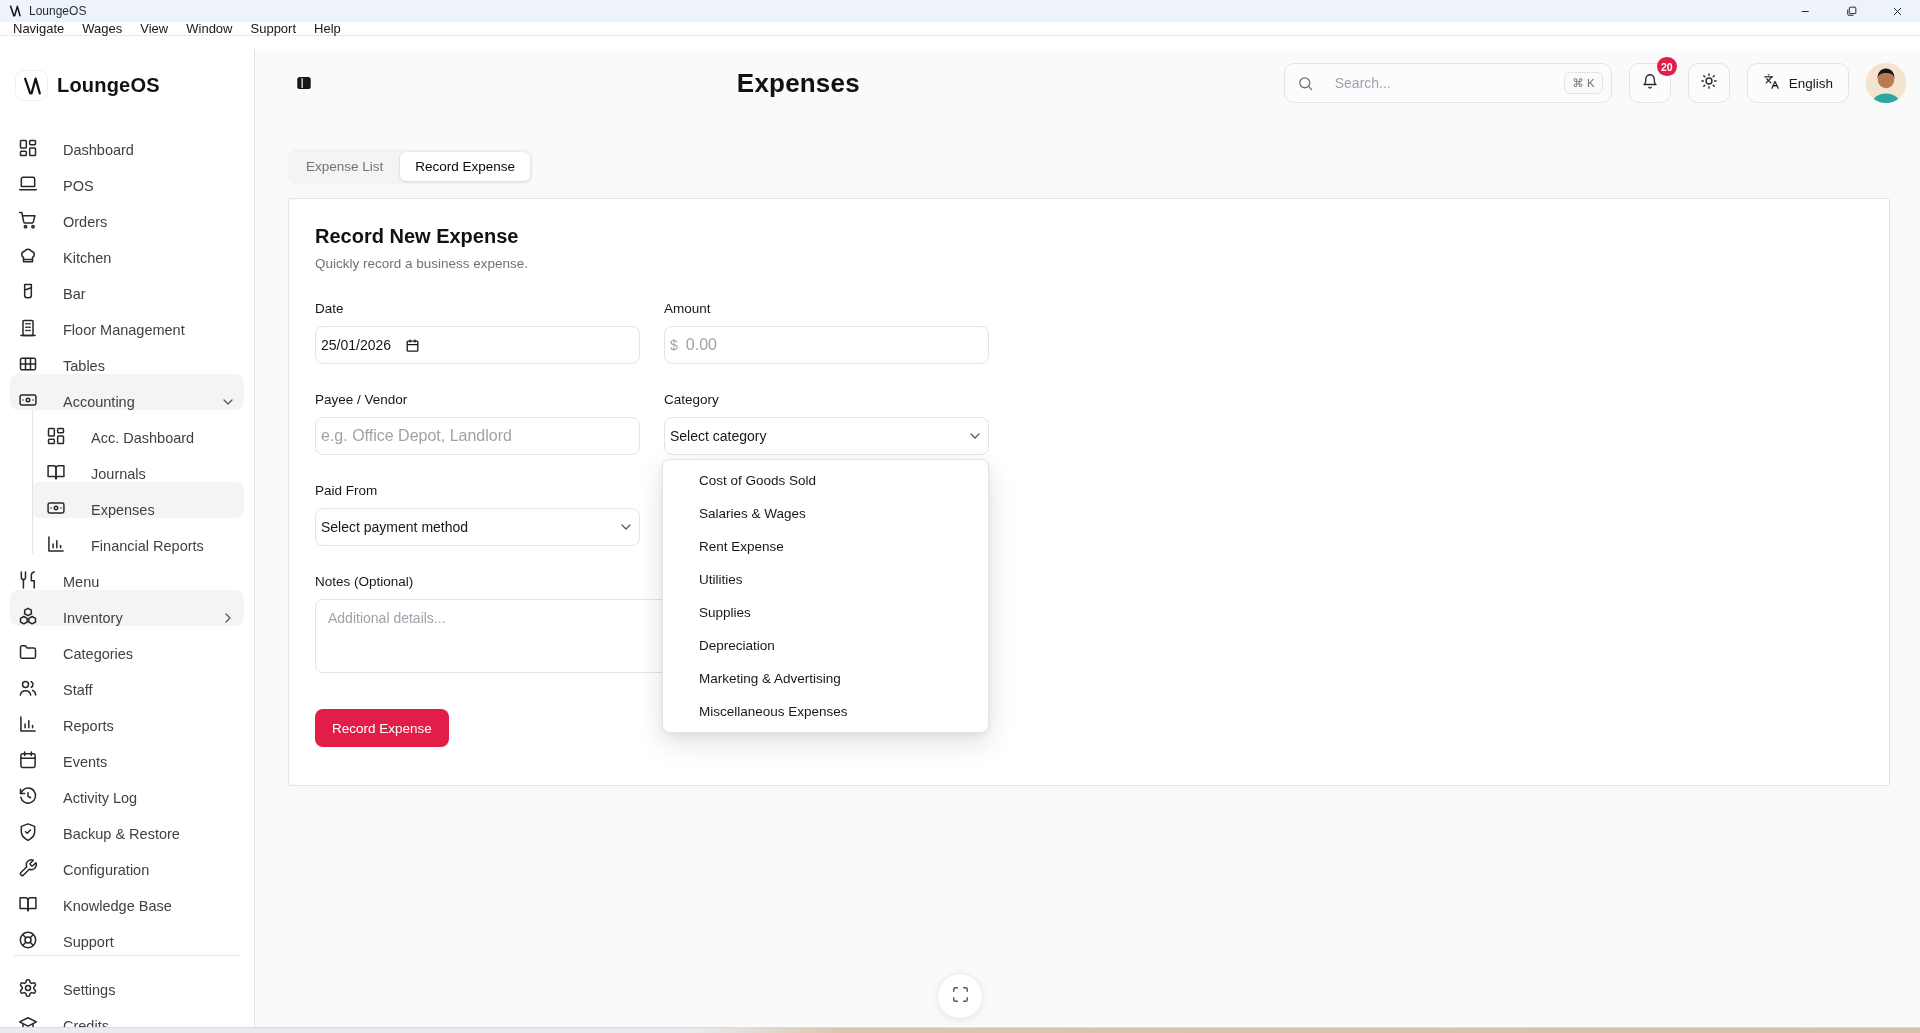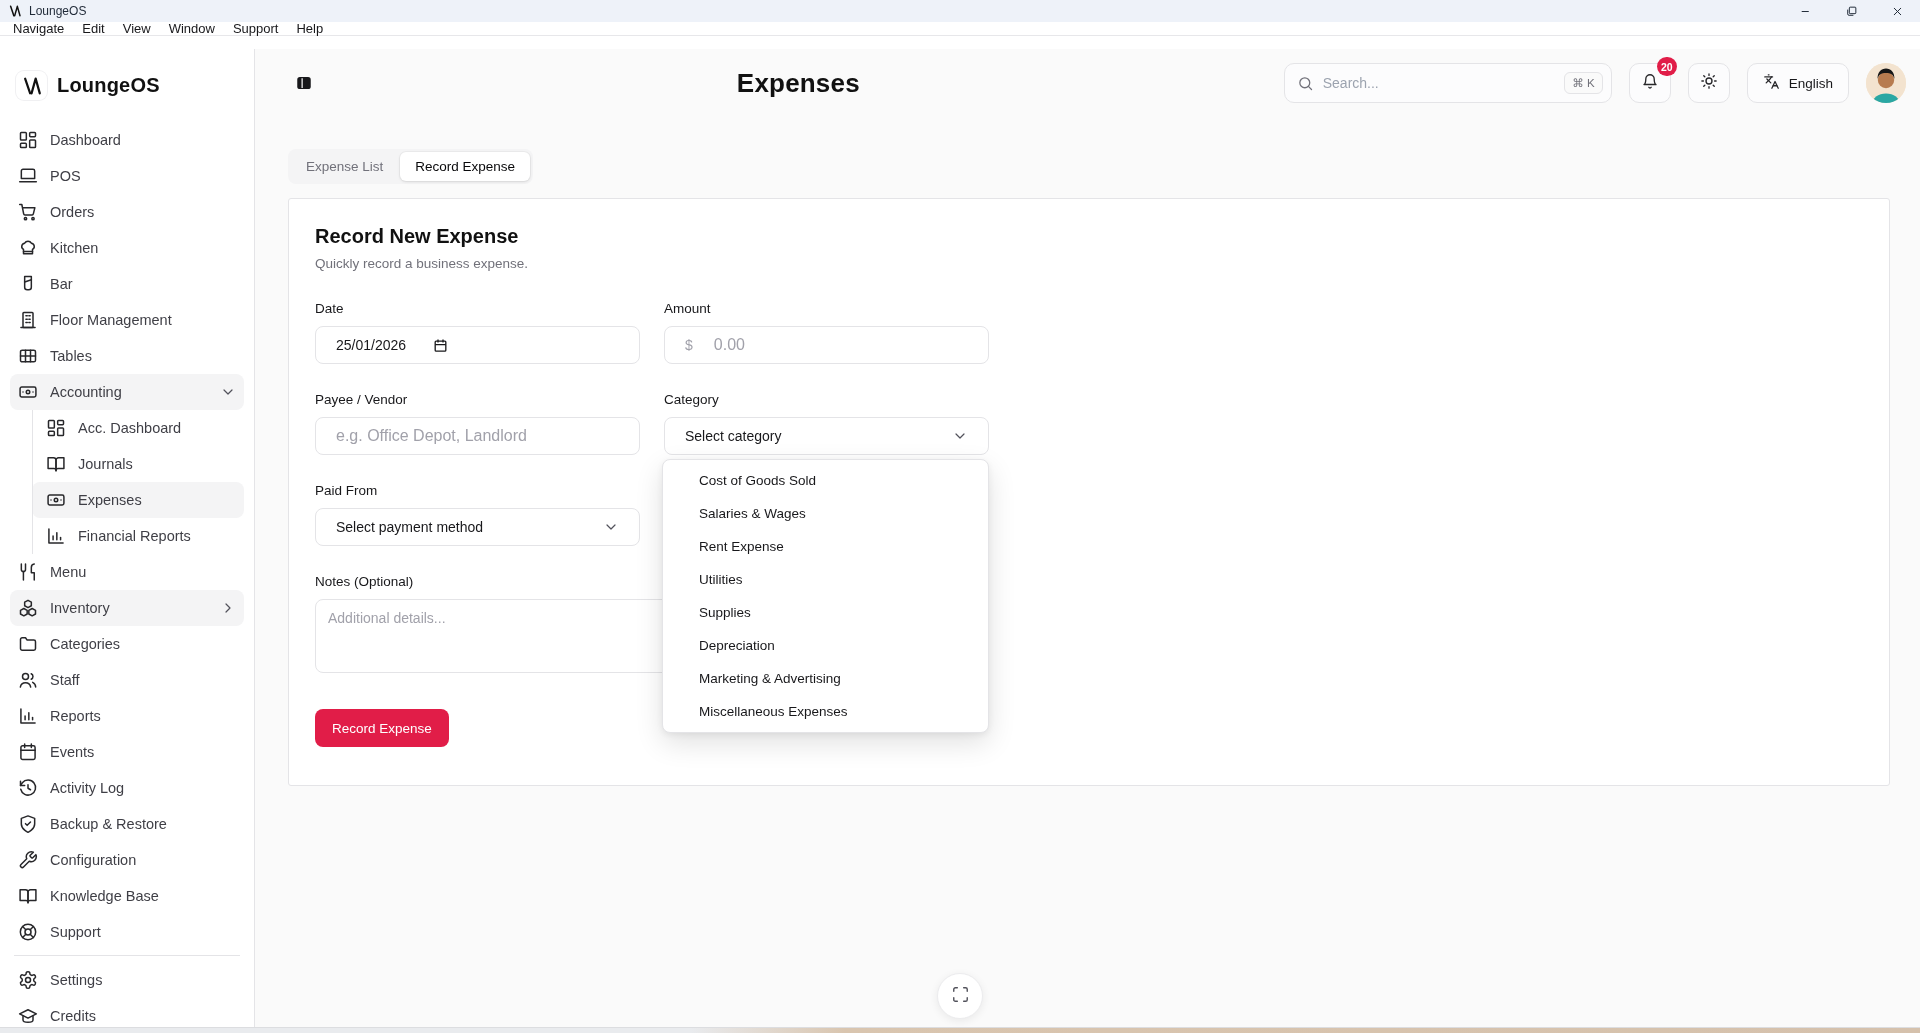--- a/index.html
+++ b/index.html
@@ -21,41 +21,41 @@
   .menu-item { font-size:13px; color:#18181b; padding:0 9px; cursor:default; }
 
   
   .app { position:absolute; top:49px; left:0; right:0; bottom:6px; display:flex; }
   .sidebar { width:255px; min-width:255px; background:#fff; border-right:1px solid #e4e4e7; padding:14px 10px 0 10px; overflow:hidden; }
   .brand-row { display:flex; align-items:center; gap:10px; padding:8px 6px 22px 6px; }
   .brand-logo { width:31px; height:29px; border-radius:8px; background:#fff; box-shadow:0 0 0 1px #f0f0f2; display:flex; align-items:center; justify-content:center; color:#111; }
   .brand-logo svg { width:22px; height:22px; }
   .brand-name { font-size:20px; font-weight:700; color:#111; letter-spacing:.2px; }
 
-  .nav-item { display:flex; align-items:center; gap:12px; height:36px; padding:0 8px; border-radius:8px; color:#3f3f46; cursor:pointer; position:relative; }
+  .nav-item { display:flex; align-items:flex-end; gap:25px; height:36px; padding:0 8px; border-radius:8px; color:#3f3f46; cursor:pointer; position:relative; }
   .nav-item .nav-icon { width:20px; height:20px; display:flex; color:#27272a; flex:none; }
   .nav-item .nav-icon svg { width:20px; height:20px; }
   .nav-label { font-size:14.5px; white-space:nowrap; }
   .nav-chevron { margin-left:auto; width:16px; height:16px; color:#52525b; }
   .nav-chevron svg { width:16px; height:16px; }
   .nav-item.highlight { background:#f4f4f5; }
   .nav-item.active { background:#f4f4f5; }
   .nav-item.child { margin-left:22px; padding-left:14px; }
   .nav-item.child::before { content:""; position:absolute; left:0; top:0; bottom:0; width:1px; background:#e4e4e7; }
   .nav-divider { height:1px; background:#e4e4e7; margin:5px 4px 6px 4px; }
 
   
   .main { flex:1; background:#fafafa; position:relative; overflow:hidden; }
   .main-header { display:flex; align-items:center; margin-top:12px; height:44px; padding:0 14px 0 40px; }
   .panel-toggle { width:18px; height:18px; color:#18181b; cursor:pointer; flex:none; }
   .panel-toggle svg { width:18px; height:18px; }
   .header-center { flex:1; display:flex; justify-content:center; }
   .page-title { font-size:26px; font-weight:700; color:#111; letter-spacing:.2px; }
   .header-right { display:flex; align-items:center; gap:17px; }
-  .searchbox { display:flex; align-items:center; width:328px; height:40px; background:#fcfcfd; border:1px solid #e4e4e7; border-radius:10px; padding:0 8px 0 12px; gap:9px; }
+  .searchbox { display:flex; align-items:center; width:328px; height:40px; background:#fcfcfd; border:1px solid #e4e4e7; border-radius:10px; padding:0 8px 0 12px; gap:21px; }
   .searchbox .s-icon { width:17px; height:17px; color:#71717a; flex:none; }
   .searchbox .s-icon svg { width:17px; height:17px; }
   .searchbox input { border:none; outline:none; background:transparent; flex:1; font-size:14px; font-family:inherit; color:#18181b; }
   .searchbox input::placeholder { color:#9ca3af; }
   .kbd { font-size:11.5px; color:#71717a; border:1px solid #e4e4e7; background:#fafafa; border-radius:6px; padding:3px 7px; white-space:nowrap; }
   .icon-btn { position:relative; width:42px; height:40px; border:1px solid #e4e4e7; background:#fcfcfd; border-radius:10px; display:flex; align-items:center; justify-content:center; color:#27272a; cursor:pointer; }
   .icon-btn svg { width:18px; height:18px; }
   .badge { position:absolute; top:-7px; right:-7px; min-width:19px; height:19px; border-radius:10px; background:#e11d48; color:#fff; font-size:10.5px; font-weight:700; display:flex; align-items:center; justify-content:center; padding:0 4px; }
   .lang-btn { height:40px; border:1px solid #e4e4e7; background:#fcfcfd; border-radius:10px; display:flex; align-items:center; gap:9px; padding:0 15px; cursor:pointer; }
   .lang-btn svg { width:17px; height:17px; color:#27272a; }
@@ -69,21 +69,21 @@
 
   
   .card { margin:14px 30px 0 33px; background:#fff; border:1px solid #e4e4e7; border-radius:3px; padding:26px; height:588px; position:relative; }
   .card-title { font-size:20px; font-weight:700; color:#111; }
   .card-sub { font-size:13.5px; color:#71717a; margin-top:8px; }
   .form { margin-top:30px; width:674px; }
   .form-row { display:flex; gap:24px; margin-bottom:28px; }
   .field { width:325px; }
   .field.full { width:674px; }
   .field-label { display:block; font-size:13.5px; font-weight:500; color:#18181b; margin-bottom:10px; }
-  .input, .select { display:flex; align-items:center; width:100%; height:38px; border:1px solid #e4e4e7; border-radius:8px; background:#fff; padding:0 20px; font-size:14px; color:#18181b;gap:13px; }
+  .input, .select { display:flex; align-items:center; width:100%; height:38px; border:1px solid #e4e4e7; border-radius:8px; background:#fff; padding:0 5px; font-size:14px; color:#18181b; }
   .input input { border:none; outline:none; flex:1; font-size:16px; font-family:inherit; color:#18181b; background:transparent; min-width:0; }
   .input input::placeholder { color:#a1a1aa; }
   .prefix { color:#a1a1aa; margin-right:8px; font-size:14px; }
   .cal-icon { width:15px; height:15px; color:#18181b; margin-left:14px; }
   .cal-icon svg { width:15px; height:15px; }
   .date-value { font-size:14px; color:#18181b; }
   .select { justify-content:space-between; cursor:pointer; }
   .select .sel-text { color:#18181b; font-size:14px; }
   .select .sel-chevron { width:16px; height:16px; color:#52525b; }
   .select .sel-chevron svg { width:16px; height:16px; }
@@ -133,21 +133,21 @@
       <div class="tb-btn">
           <svg viewBox="0 0 24 24" fill="none" stroke="currentColor" stroke-width="1.8">
             <path d="M5.5 5.5l13 13M18.5 5.5l-13 13"></path>
           </svg>
         </div>
     </div>
   </div>
 
   <div class="menubar">
       <div class="menu-item">Navigate</div>
-      <div class="menu-item">Edit</div>
+      <div class="menu-item">Wages</div>
       <div class="menu-item">View</div>
       <div class="menu-item">Window</div>
       <div class="menu-item">Support</div>
       <div class="menu-item">Help</div>
     </div>
 
   <div class="app">
 
     <div class="sidebar">
       <div class="brand-row">

